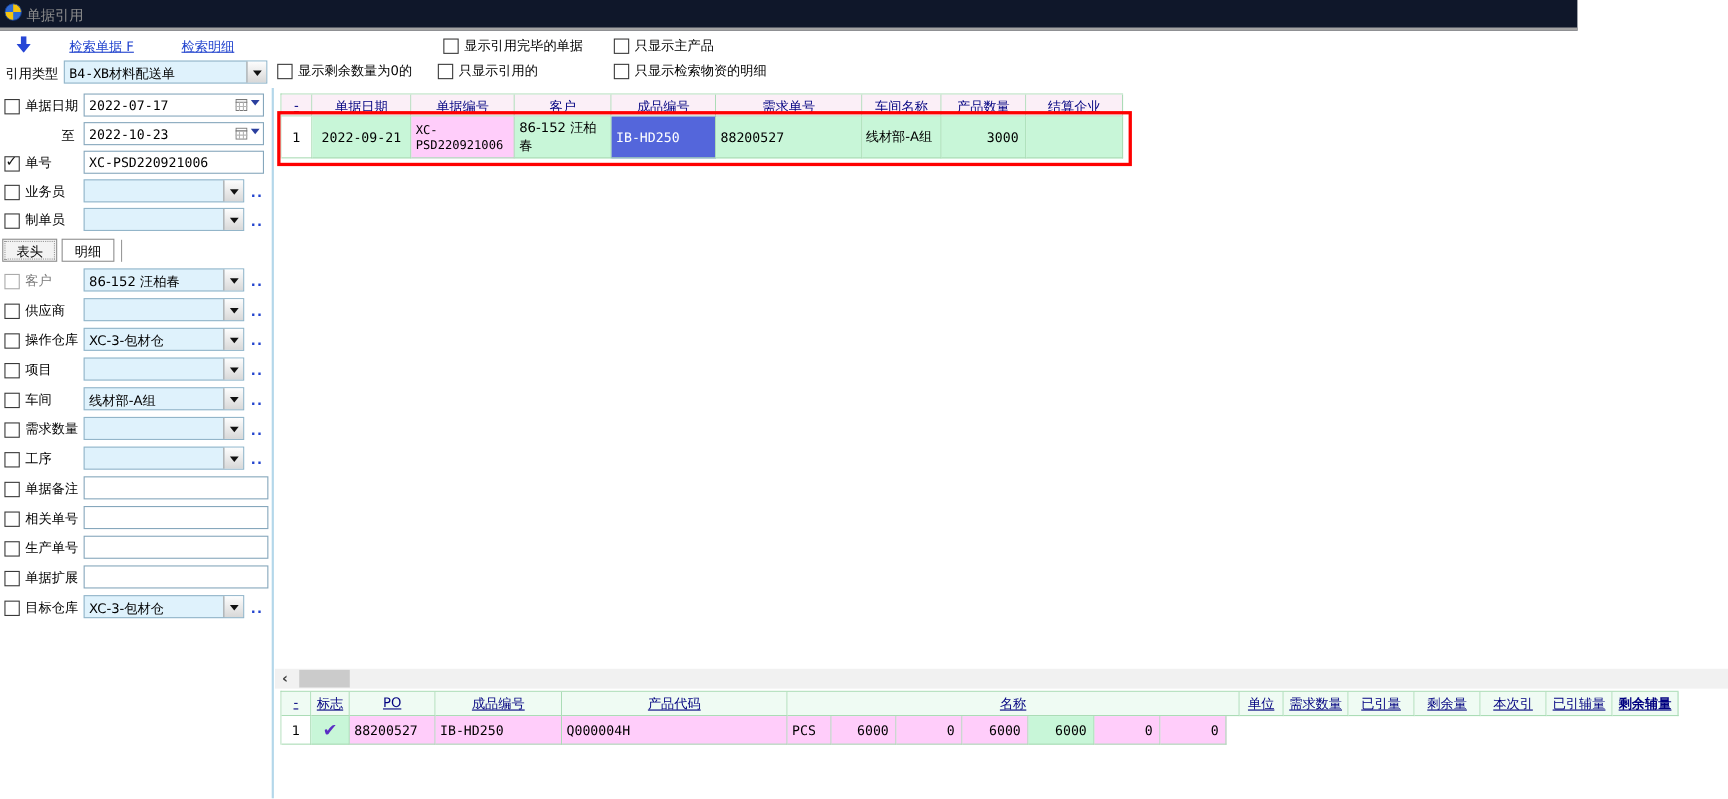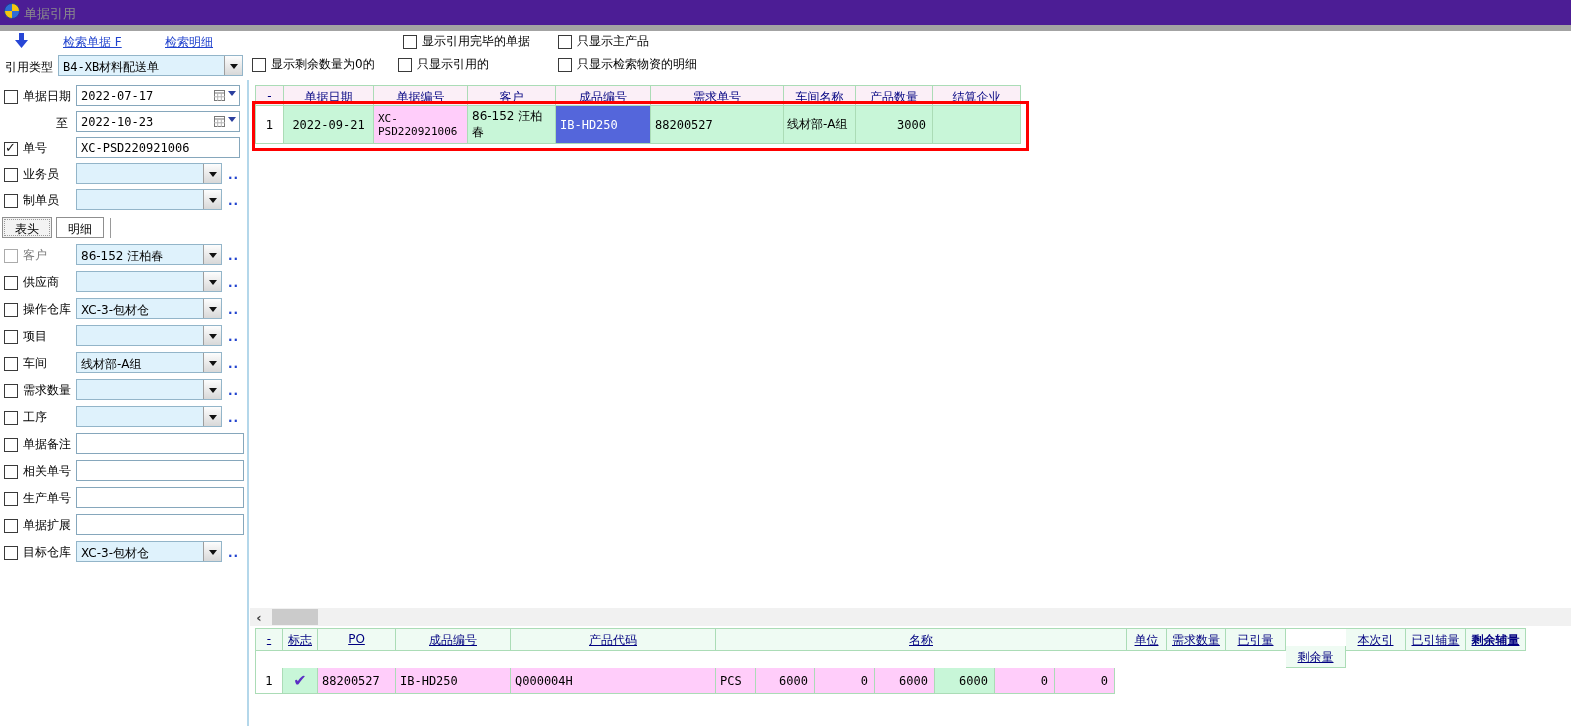--- a/index.html
+++ b/index.html
@@ -4,21 +4,21 @@
 <style>
   html,body{margin:0;padding:0;}
   body{
     position:relative;width:1571px;height:726px;background:#fff;overflow:hidden;
     font-family:"DejaVu Sans","Liberation Sans",sans-serif;font-size:12px;color:#000;
   }
   .abs{position:absolute;}
   .mono{font-family:"DejaVu Sans Mono","Liberation Mono",monospace;}
 
   
-  .titlebar{position:absolute;left:0;top:0;width:1571px;height:25px;border-bottom:6px solid #a3a3a3;background:#4c1d95;}
+  .titlebar{position:absolute;left:0;top:0;width:1434px;height:25px;border-bottom:3px solid #a3a3a3;background:#0f172a;}
   .title-text{position:absolute;left:24px;top:5px;color:#8C8C8C;font-size:13px;}
   .app-icon{position:absolute;left:4px;top:3px;width:16px;height:16px;}
 
   
   .link{position:absolute;color:#2143CE;text-decoration:underline;cursor:pointer;white-space:nowrap;}
 
   
   .cbwrap{position:absolute;display:flex;align-items:center;gap:5px;height:15px;white-space:nowrap;}
   .cbbox{width:12px;height:12px;border:1px solid #3A3A3A;background:#fff;flex:none;position:relative;box-sizing:content-box;}
   .cbbox.checked::after{content:"✓";position:absolute;left:0;top:-3px;font-size:13px;font-weight:bold;color:#111;}
@@ -352,21 +352,21 @@
   <div class="trow">
     <div class="hcell h-green" style="width:27px;height:22px;">-</div>
     <div class="hcell h-green" style="width:35px;height:22px;">标志</div>
     <div class="hcell h-green" style="width:78px;height:22px;">PO</div>
     <div class="hcell h-green" style="width:115px;height:22px;">成品编号</div>
     <div class="hcell h-green" style="width:205px;height:22px;">产品代码</div>
     <div class="hcell h-green" style="width:411px;height:22px;">名称</div>
     <div class="hcell h-green" style="width:40px;height:22px;">单位</div>
     <div class="hcell h-green" style="width:59px;height:22px;">需求数量</div>
     <div class="hcell h-green" style="width:60px;height:22px;">已引量</div>
-    <div class="hcell h-green" style="width:60px;height:22px;margin-top:17px;">剩余量</div>
+    <div class="hcell h-green" style="width:60px;height:22px;">剩余量</div>
     <div class="hcell h-green" style="width:60px;height:22px;">本次引</div>
     <div class="hcell h-green" style="width:60px;height:22px;">已引辅量</div>
     <div class="hcell h-green" style="width:60px;height:22px;font-weight:bold;">剩余辅量</div>
   </div>
   <div class="trow">
     <div class="dcell ac bg-white" style="width:27px;height:26px;">1</div>
     <div class="dcell ac bg-green flagcell" style="width:35px;height:26px;">✔</div>
     <div class="dcell al bg-pink mono" style="width:78px;height:26px;">88200527</div>
     <div class="dcell al bg-pink mono" style="width:115px;height:26px;">IB-HD250</div>
     <div class="dcell al bg-pink mono" style="width:205px;height:26px;">Q000004H</div>

